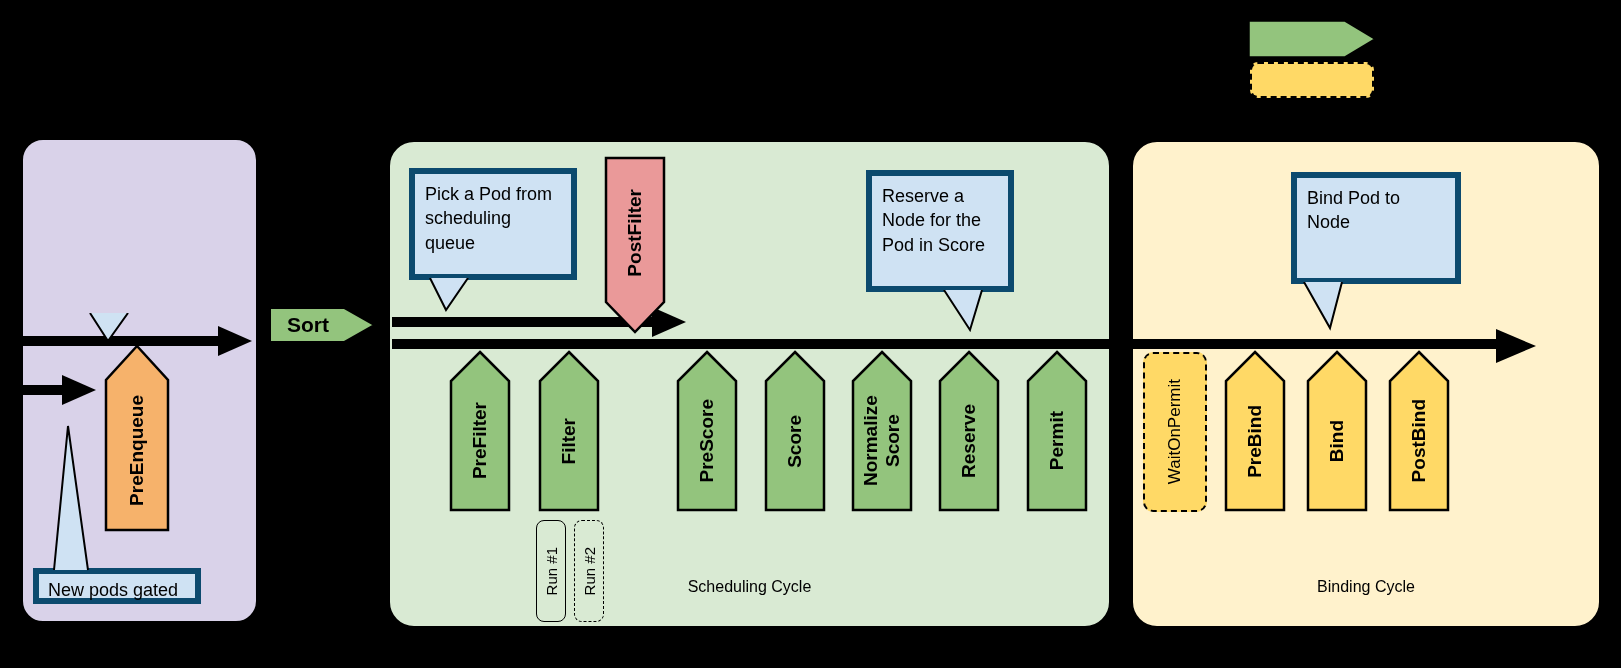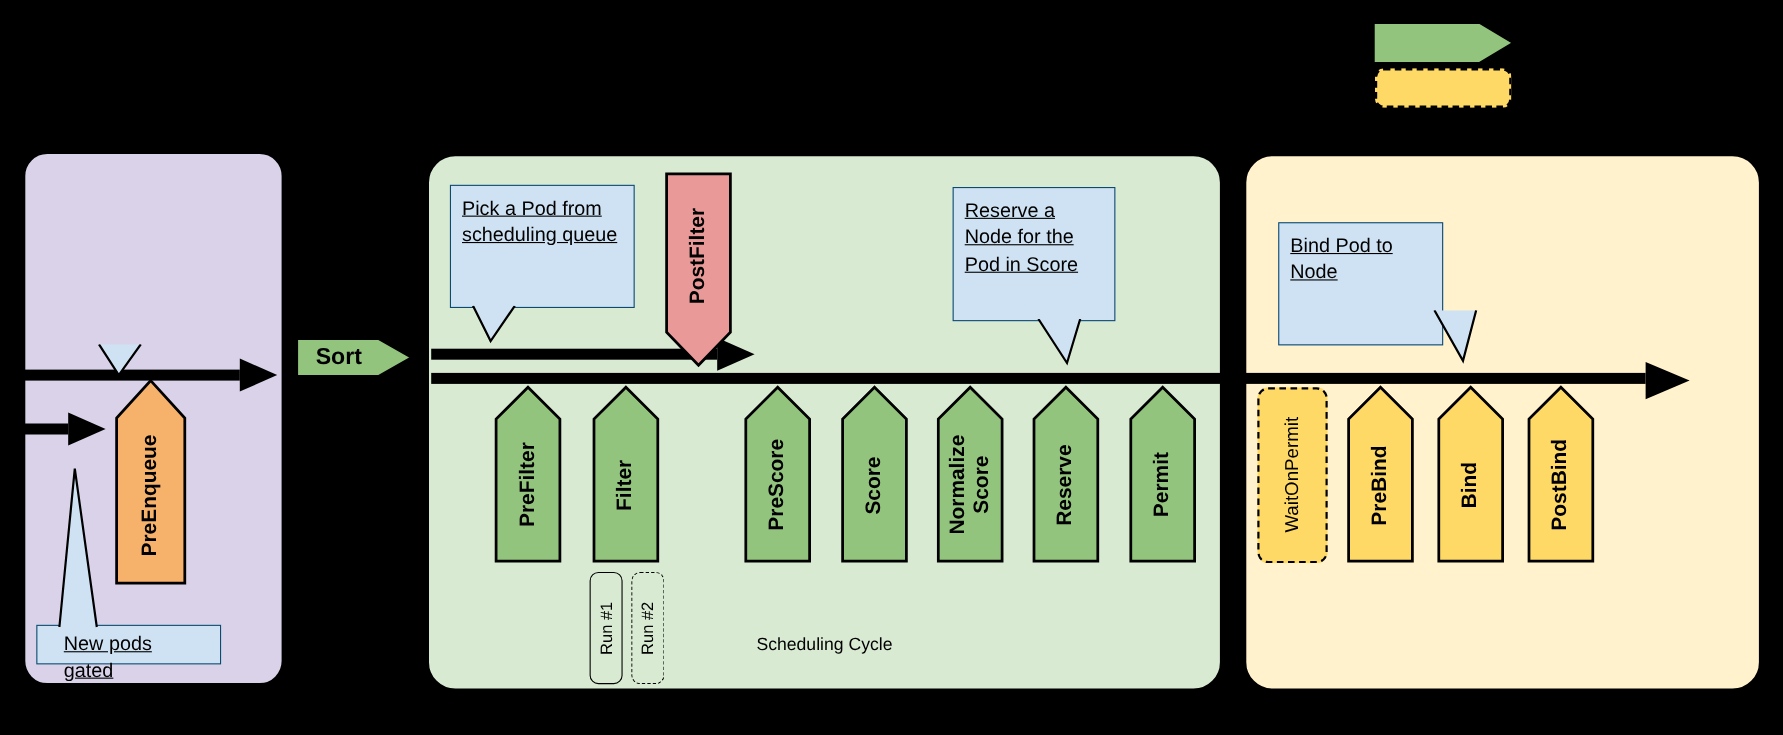--- a/index.html
+++ b/index.html
@@ -10,22 +10,22 @@
   .box{position:absolute;border:2px solid #000;box-sizing:border-box;z-index:1;}
   #queue-box{left:21px;top:138px;width:237px;height:485px;background:#d9d2e9;border-radius:22px;}
   #sched-box{left:388px;top:140px;width:723px;height:488px;background:#d9ead3;border-radius:26px;}
   #bind-box{left:1131px;top:140px;width:470px;height:488px;background:#fff2cc;border-radius:26px;}
 
   .hline{position:absolute;height:10px;background:#000;z-index:2;}
   .ahead{position:absolute;width:0;height:0;z-index:2;
     border-top:15px solid transparent;border-bottom:15px solid transparent;border-left:34px solid #000;}
   .ahead.big{border-top:17px solid transparent;border-bottom:17px solid transparent;border-left:40px solid #000;}
 
-  .callout{position:absolute;background:#cfe2f3;border:1px solid #0c4a6e;box-sizing:border-box;
-    font-size:18px;line-height:1.35;padding:8px 10px;z-index:4;text-decoration:underline;}
+  .callout{position:absolute;background:#cfe2f3;border:6px solid #0c4a6e;box-sizing:border-box;
+    font-size:18px;line-height:1.35;padding:8px 10px;z-index:4;}
   .tail{position:absolute;z-index:5;}
 
   .plug{position:absolute;width:62px;height:162px;top:350px;z-index:3;}
   .plug svg{position:absolute;left:0;top:0;}
   .plug-label{position:absolute;left:0;right:0;top:22px;bottom:2px;display:flex;align-items:center;justify-content:center;}
   .vtext{writing-mode:vertical-rl;transform:rotate(180deg);font-weight:700;font-size:19px;text-align:center;}
 
   #preenqueue{position:absolute;left:104px;top:344px;width:66px;height:188px;z-index:3;}
   #preenqueue .plug-label{top:30px;bottom:6px;}
   #postfilter{position:absolute;left:604px;top:156px;width:62px;height:178px;z-index:3;}
@@ -91,21 +91,21 @@
     </svg>
     <div class="plug-label">
         <span class="vtext">PreEnqueue</span>
       </div>
   </div>
 
   <svg class="tail" style="left:52px;top:424px;" width="38" height="148">
     <polygon points="2,146 36,146 16,2" fill="#cfe2f3"></polygon>
     <path d="M2,146 L16,2 L36,146" fill="none" stroke="#000" stroke-width="2"></path>
   </svg>
-  <div class="callout" style="left:33px;top:568px;width:168px;height:36px;padding:4px 24px;">New pods gated</div>
+  <div class="callout" style="left:33px;top:568px;width:168px;height:36px;padding:4px 9px;">New pods gated</div>
 
   <div id="sort-arrow">
     <svg width="108" height="38">
       <polygon points="2,2 76,2 106,19 76,36 2,36" fill="#93c47d" stroke="#000" stroke-width="2"></polygon>
     </svg>
     <div class="sort-text">Sort</div>
   </div>
 
   <div class="callout" style="left:409px;top:168px;width:168px;height:112px;">Pick a Pod from scheduling queue</div>
   <svg class="tail" style="left:428px;top:278px;" width="44" height="36">
@@ -187,21 +187,21 @@
   </div>
 
   <div class="callout" style="left:866px;top:170px;width:148px;height:122px;">Reserve a Node for the Pod in Score</div>
   <svg class="tail" style="left:942px;top:290px;" width="44" height="44">
     <polygon points="2,0 40,0 28,40" fill="#cfe2f3"></polygon>
     <path d="M2,0 L28,40 L40,0" fill="none" stroke="#000" stroke-width="2"></path>
   </svg>
 
   <div class="cycle-label" id="sched-label">Scheduling Cycle</div>
 
-  <div class="callout" style="left:1162px;top:172px;width:150px;height:112px;margin-top:30px;">Bind Pod to Node</div>
+  <div class="callout" style="left:1291px;top:172px;width:170px;height:112px;">Bind Pod to Node</div>
   <svg class="tail" style="left:1302px;top:282px;" width="44" height="50">
     <polygon points="2,0 40,0 28,46" fill="#cfe2f3"></polygon>
     <path d="M2,0 L28,46 L40,0" fill="none" stroke="#000" stroke-width="2"></path>
   </svg>
 
   <div id="waitonpermit">
     <span class="vtext">WaitOnPermit</span>
   </div>
 
   <div class="plug" style="left:1224px;">
@@ -222,14 +222,15 @@
   </div>
   <div class="plug" style="left:1388px;">
     <svg width="62" height="162">
         <path d="M31,2 L60,31 L60,160 L2,160 L2,31 Z" fill="#ffd966" stroke="#000" stroke-width="2.5"></path>
       </svg>
     <div class="plug-label">
         <span class="vtext">PostBind</span>
       </div>
   </div>
 
+  <div class="cycle-label" id="bind-label">Binding Cycle</div>
 
 </div>
 
 </body></html>

